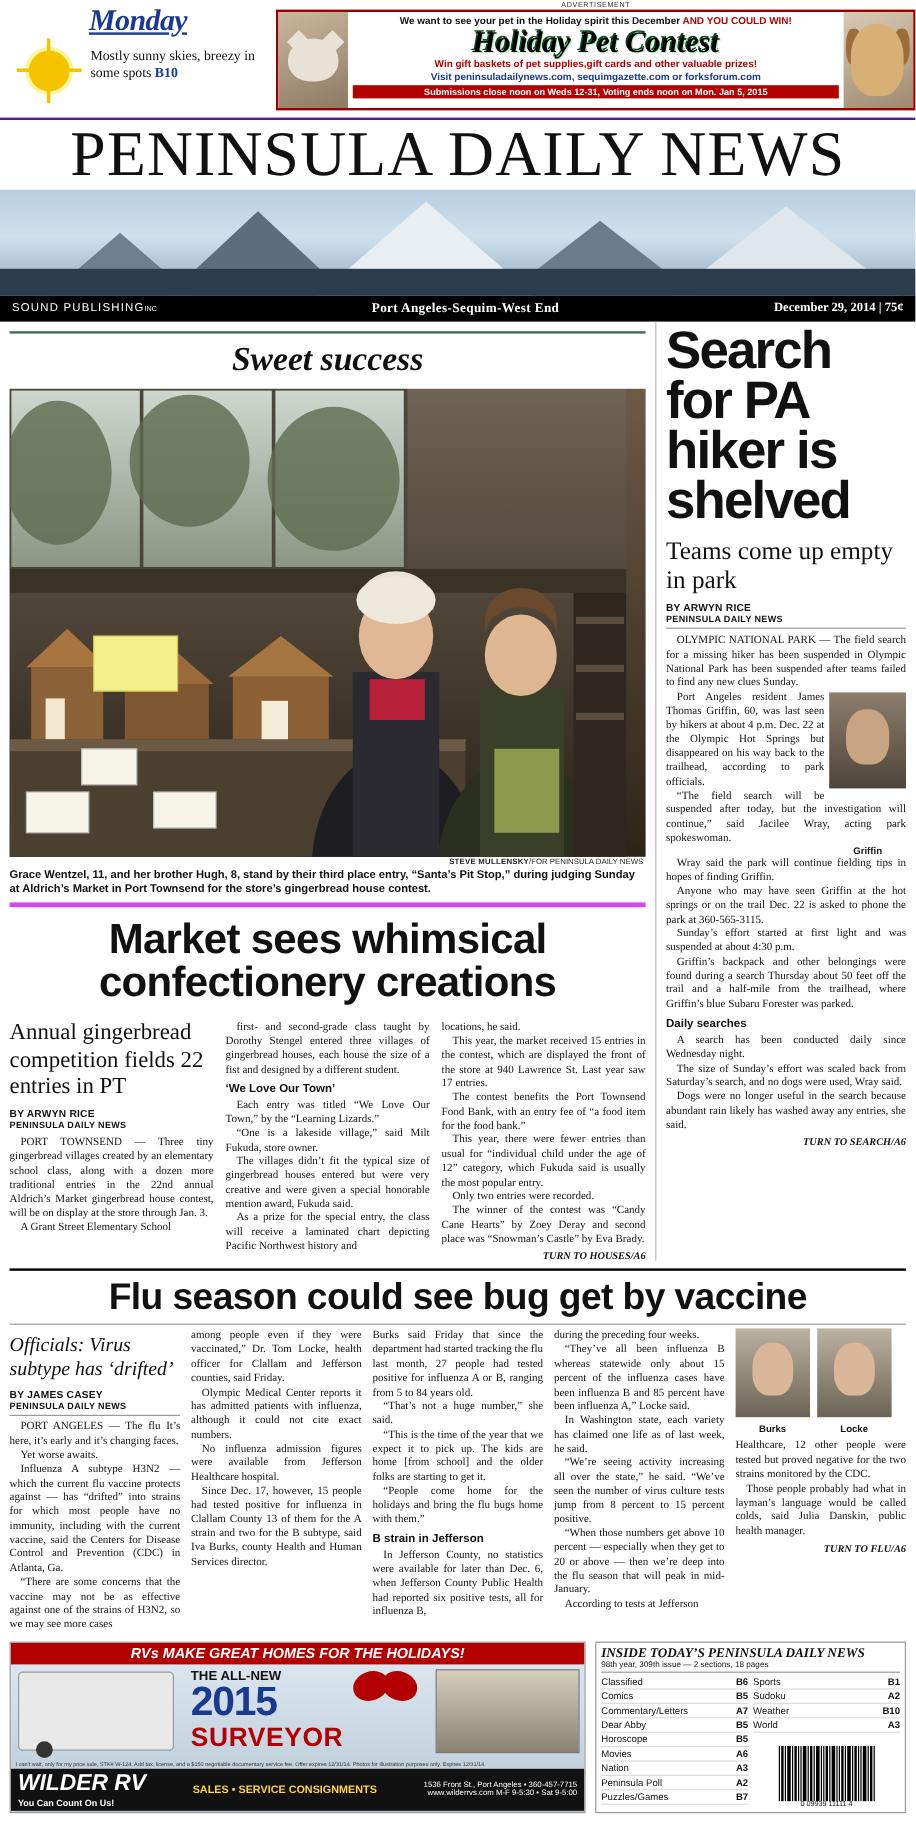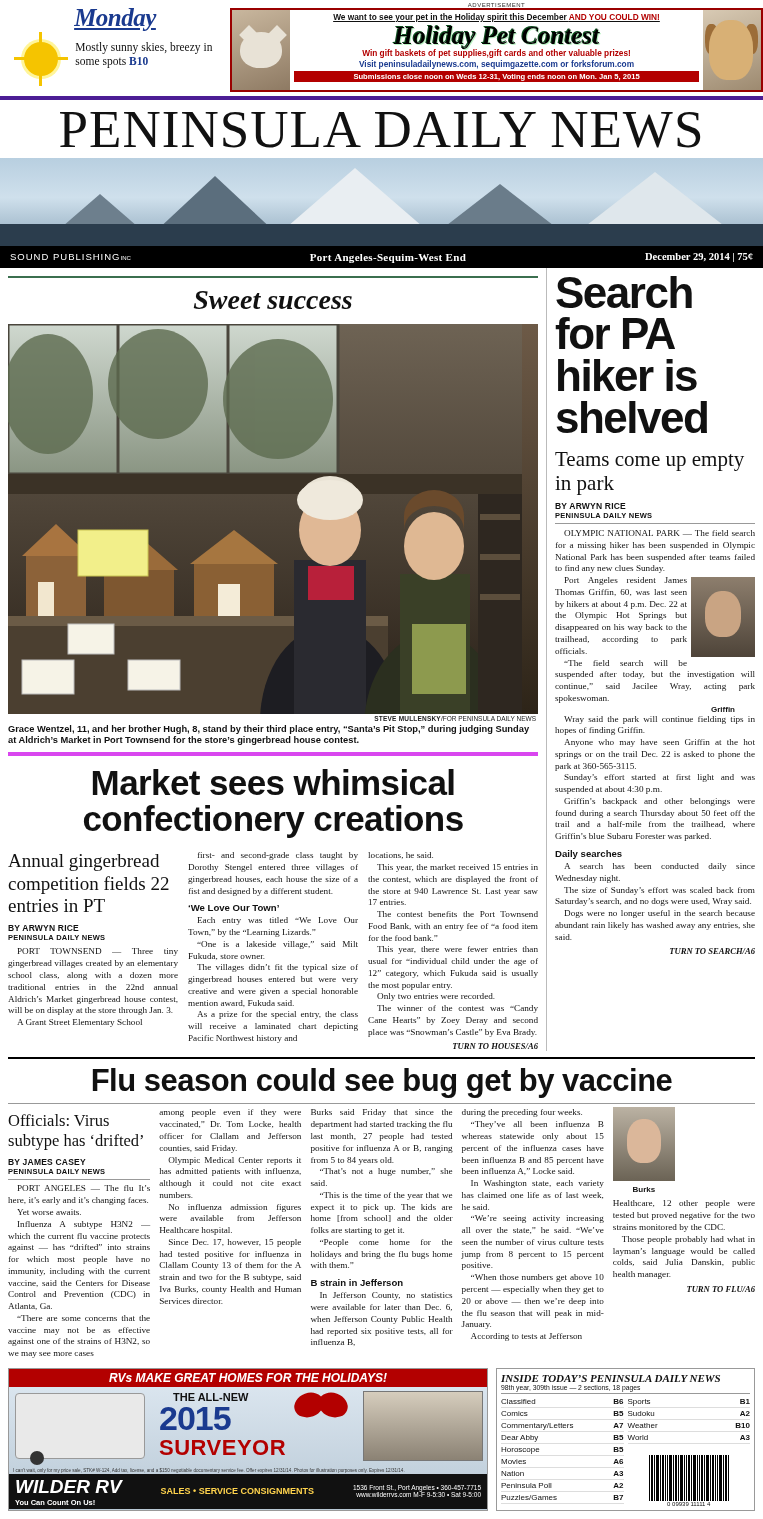--- a/index.html
+++ b/index.html
@@ -6,21 +6,21 @@
   html, body { margin:0; padding:0; }
   body {
     width: 763px;
     background: #ffffff;
     font-family: "Liberation Serif", serif;
     color: #111;
   }
   .page { width:763px; position:relative; }
 
   
-  .topstrip { display:flex; height:100px; border-bottom:4px solid #4c1d95; }
+  .topstrip { display:flex; height:100px; border-bottom:2px solid #4c1d95; }
   .weatherbox { width:230px; position:relative; padding:4px 6px 0 6px; }
   .weather-day {
     font-family:"Liberation Serif", serif;
     font-weight:bold; font-style:italic;
     font-size:25px; color:#1a3a8f; text-align:center;
     text-decoration: underline;
     letter-spacing:-0.5px;
   }
   .weather-row { display:flex; align-items:flex-start; margin-top:4px; }
   .sun-wrap { width:70px; display:flex; justify-content:center; padding-top:6px; }
@@ -51,21 +51,21 @@
     position:absolute; left:8px; top:22px; width:42px; height:36px;
     background:#e8e2d6; border-radius:50% 50% 45% 45%;
   }
   .cat-ear { position:absolute; width:14px; height:14px; background:#e8e2d6; transform:rotate(45deg); }
   .dog-head {
     position:absolute; left:6px; top:10px; width:44px; height:60px;
     background:#d8b075; border-radius:45% 45% 40% 40%;
   }
   .dog-ear { position:absolute; top:14px; width:13px; height:30px; background:#9c6d38; border-radius:40%; }
   .pet-ad-center { flex:1; padding:2px 4px; text-align:center; }
-  .pet-line1 { font-size:8.3px; font-family:"Liberation Sans", sans-serif; font-weight:bold;text-decoration:underline; }
+  .pet-line1 { font-size:8.3px; font-family:"Liberation Sans", sans-serif; font-weight:bold; }
   .pet-line1 .red { color:#b30000; }
   .pet-title {
     font-family:"Liberation Serif", serif; font-weight:bold; font-style:italic;
     font-size:25px; color:#000000; line-height:1;
     text-shadow:1px 1px 0 #b9f3c3, -1px -1px 0 #0d4d1e;
     margin:1px 0 0 0;
   }
   .pet-line2 { font-size:8.3px; font-weight:bold; color:#b30000; font-family:"Liberation Sans", sans-serif; }
   .pet-line3 { font-size:8.3px; font-weight:bold; color:#1a3a8f; font-family:"Liberation Sans", sans-serif; margin-top:1px; }
   .pet-line4 {
@@ -167,21 +167,21 @@
   }
   .mug-cap { font-size:8px; font-family:"Liberation Sans", sans-serif; font-weight:bold; text-align:center; }
 
   
   .flu-wrap { padding:6px 8px 0 8px; }
   .flu-rule-top { border-top:2px solid #000; margin-bottom:4px; }
   .flu-head {
     font-size:31px; font-family:"Liberation Sans", sans-serif; font-weight:bold;
     text-align:center; letter-spacing:-0.5px; padding-bottom:4px;
   }
-  .flu-sub { font-size:16.5px; padding:4px 0 6px 0; }
+  .flu-sub { font-size:16.5px; padding:4px 0 6px 0;font-style:italic; }
   .flu-cols { display:flex; gap:9px; }
   .flu-cols > div { flex:1; }
   .mug2 {
     width:62px; height:74px; background:linear-gradient(#bbb2a3,#6b6355);
     position:relative; overflow:hidden; display:inline-block;
   }
   .mug2 .face { position:absolute; left:14px; top:12px; width:34px; height:44px; background:#dbb79a; border-radius:45% 45% 40% 40%; }
   .mug-row { display:flex; gap:6px; }
 
   
@@ -189,21 +189,21 @@
   .rv-ad {
     width:480px; border:1px solid #999; position:relative; overflow:hidden;
     background:linear-gradient(#dfe9f2,#b9c9d6);
   }
   .rv-top {
     background:#b30000; color:#fff; font-family:"Liberation Sans", sans-serif;
     font-weight:bold; font-size:12px; text-align:center; padding:2px 0;
     font-style:italic;
   }
   .rv-mid { height:80px; position:relative; }
-  .rv-all-new { position:absolute; left:164px; top:4px; font-family:"Liberation Sans", sans-serif; font-weight:bold; font-size:11px; color:#111; }
+  .rv-all-new { position:absolute; left:150px; top:4px; font-family:"Liberation Sans", sans-serif; font-weight:bold; font-size:11px; color:#111; }
   .rv-2015 { position:absolute; left:150px; top:14px; font-family:"Liberation Sans", sans-serif; font-weight:bold; font-size:34px; color:#1a3a8f; line-height:1; letter-spacing:-1px; }
   .rv-surveyor { position:absolute; left:150px; top:48px; font-family:"Liberation Sans", sans-serif; font-weight:bold; font-size:22px; color:#b30000; letter-spacing:0.5px; }
   .rv-trailer {
     position:absolute; left:6px; top:6px; width:130px; height:66px;
     background:#e9e9e9; border:1px solid #999; border-radius:4px;
   }
   .rv-trailer:after {
     content:""; position:absolute; left:14px; bottom:-7px; width:14px; height:14px;
     background:#333; border-radius:50%;
   }
@@ -478,20 +478,24 @@
         <p class="body">“We’re seeing activity increasing all over the state,” he said. “We’ve seen the number of virus culture tests jump from 8 percent to 15 percent positive.</p>
         <p class="body">“When those numbers get above 10 percent — especially when they get to 20 or above — then we’re deep into the flu season that will peak in mid-January.</p>
         <p class="body">According to tests at Jefferson</p>
       </div>
       <div>
         <div class="mug-row">
           <div>
             <div class="mug2"><div class="face"></div></div>
             <div class="mug-cap" style="width:62px">Burks</div>
           </div>
+          <div>
+            <div class="mug2"><div class="face"></div></div>
+            <div class="mug-cap" style="width:62px">Locke</div>
+          </div>
         </div>
         <p class="body noind" style="margin-top:4px">Healthcare, 12 other people were tested but proved negative for the two strains monitored by the CDC.</p>
         <p class="body">Those people probably had what in layman’s language would be called colds, said Julia Danskin, public health manager.</p>
         <div class="jumpline">TURN TO FLU/A6</div>
       </div>
     </div>
   </div>
 
   <div class="bottom-wrap">
 

